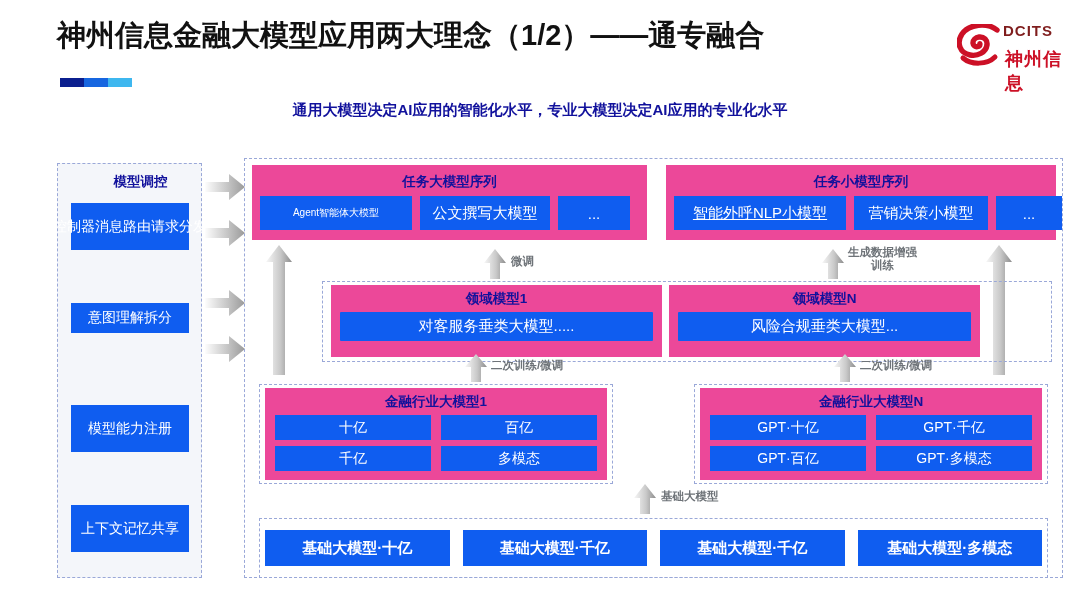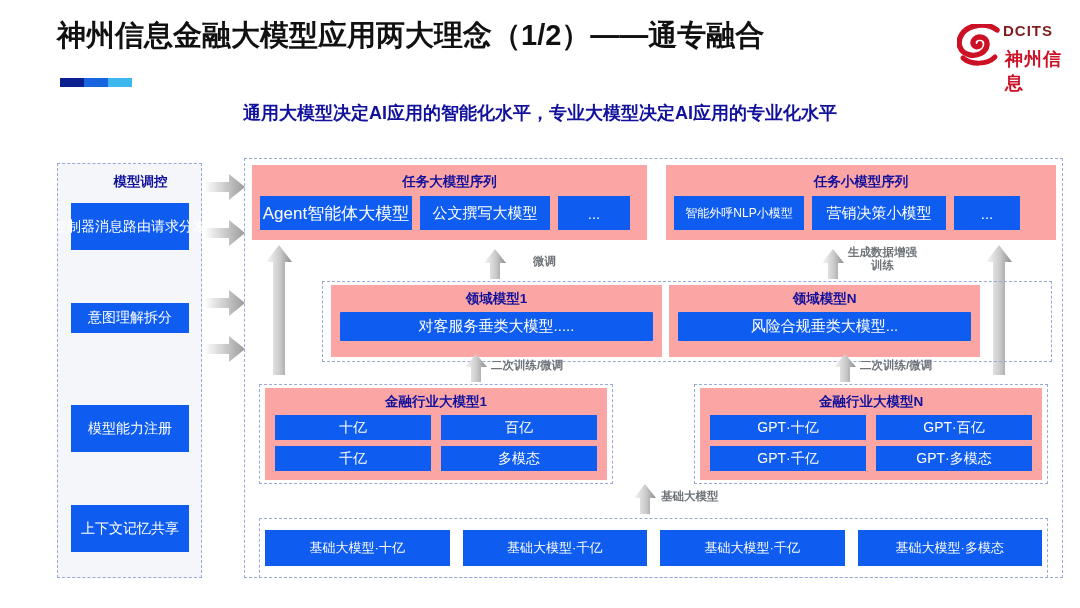--- a/index.html
+++ b/index.html
@@ -16,37 +16,37 @@
     position:absolute;left:57px;top:16px;
     font-size:29px;font-weight:bold;color:#111111;
     letter-spacing:0px;white-space:nowrap;
   }
   #title-rule{
     position:absolute;left:60px;top:78px;width:72px;height:9px;
     background:linear-gradient(to right,#0b1f8f 0%,#0b1f8f 34%,#1766e0 34%,#1766e0 67%,#3eb7ef 67%,#3eb7ef 100%);
   }
   #subtitle{
     position:absolute;left:0;top:101px;width:1080px;text-align:center;
-    font-size:18px;font-weight:bold;color:#11119c;white-space:nowrap;
+    font-size:15px;font-weight:bold;color:#11119c;white-space:nowrap;
   }
   
   #logo{position:absolute;left:957px;top:20px;width:118px;height:55px;}
   #logo-mark{position:absolute;left:0;top:4px;width:44px;height:42px;}
   #logo-text-en{
     position:absolute;left:46px;top:2px;
     font-size:15px;font-weight:bold;color:#7f1d1d;letter-spacing:1px;
     font-family:"Liberation Sans",sans-serif;
   }
   #logo-text-cn{
     position:absolute;left:48px;top:27px;
     font-size:18px;font-weight:bold;color:#cc1026;letter-spacing:1px;
   }
   
   .dashed-box{border:1px dashed #9aa8d8;box-sizing:border-box;background:transparent;}
-  .panel{background:#fca5a5;box-sizing:border-box;}
+  .panel{background:#ec4899;box-sizing:border-box;}
   .grp-title{
     text-align:center;font-size:13.5px;font-weight:bold;color:#11119c;
     white-space:nowrap;
   }
   .blue-chip{
     background:#0f5df0;color:#ffffff;
     display:flex;align-items:center;justify-content:center;
     font-size:14px;white-space:nowrap;box-sizing:border-box;
   }
   .flow-label{
@@ -80,21 +80,21 @@
   #ind-1{position:absolute;left:265px;top:388px;width:342px;height:92px;}
   #ind-n{position:absolute;left:700px;top:388px;width:342px;height:92px;}
   .ind-title{position:absolute;left:0;top:5px;width:100%;}
   .ind-grid{position:absolute;left:10px;top:27px;width:322px;
     display:grid;grid-template-columns:1fr 1fr;gap:6px 10px;}
   .ind-grid .blue-chip{height:25px;}
   
   #base-dash{position:absolute;left:259px;top:518px;width:789px;height:60px;}
   #base-row{position:absolute;left:265px;top:523px;width:777px;height:50px;
     display:flex;align-items:center;gap:13px;}
-  #base-row .blue-chip{flex:1;height:36px;font-size:13px;font-weight:normal;}
+  #base-row .blue-chip{flex:1;height:36px;font-size:15px;font-weight:bold;}
 </style>
 </head>
 <body>
 
 <div id="header">
   <div id="page-title">神州信息金融大模型应用两大理念（1/2）——通专融合</div>
   <div id="title-rule"></div>
   <div id="subtitle">通用大模型决定AI应用的智能化水平，专业大模型决定AI应用的专业化水平</div>
 
   <div id="logo">
@@ -143,50 +143,50 @@
 </svg>
 <svg class="rightarrow" style="left:205px;top:336px;" width="40" height="26" viewBox="0 0 40 26">
   <path d="M0 8 L24 8 L24 0 L40 13 L24 26 L24 18 L0 18 Z" fill="url(#gr)"></path>
 </svg>
 
 <div id="main-dash" class="dashed-box"></div>
 
 <div id="task-big" class="panel">
   <div class="task-title grp-title">任务大模型序列</div>
   <div class="task-chips">
-    <div class="blue-chip" style="width:152px;height:34px;font-size:17px;">Agent智能体大模型</div>
+    <div class="blue-chip" style="width:152px;height:34px;font-size:10px;">Agent智能体大模型</div>
     <div class="blue-chip" style="width:130px;height:34px;font-size:15px;">公文撰写大模型</div>
     <div class="blue-chip" style="width:72px;height:34px;font-size:15px;">...</div>
   </div>
 </div>
 
 <div id="task-small" class="panel">
   <div class="task-title grp-title">任务小模型序列</div>
   <div class="task-chips">
-    <div class="blue-chip" style="width:130px;height:34px;font-size:12px;">智能外呼NLP小模型</div>
+    <div class="blue-chip" style="width:172px;height:34px;font-size:15px;text-decoration:underline;">智能外呼NLP小模型</div>
     <div class="blue-chip" style="width:134px;height:34px;font-size:15px;">营销决策小模型</div>
     <div class="blue-chip" style="width:66px;height:34px;font-size:15px;">...</div>
   </div>
 </div>
 
 <svg class="uparrow" style="left:266px;top:245px;" width="26" height="130" viewBox="0 0 26 130">
   <defs>
       <linearGradient id="gu" x1="0" y1="0" x2="1" y2="0">
     <stop offset="0%" stop-color="#f7f7f7"></stop>
         <stop offset="55%" stop-color="#c9c9c9"></stop>
         <stop offset="100%" stop-color="#8c8c8c"></stop>
       </linearGradient>
     </defs>
   <path d="M13 0 L26 17 L19 17 L19 130 L7 130 L7 17 L0 17 Z" fill="url(#gu)"></path>
 </svg>
 
 <svg class="uparrow" style="left:484px;top:249px;" width="22" height="30" viewBox="0 0 22 30">
   <path d="M11 0 L22 14 L16 14 L16 30 L6 30 L6 14 L0 14 Z" fill="url(#gu)"></path>
 </svg>
-<div class="flow-label" style="left:533px;top:255px;">微调</div>
+<div class="flow-label" style="left:511px;top:255px;">微调</div>
 
 <svg class="uparrow" style="left:822px;top:249px;" width="22" height="30" viewBox="0 0 22 30">
   <path d="M11 0 L22 14 L16 14 L16 30 L6 30 L6 14 L0 14 Z" fill="url(#gu)"></path>
 </svg>
 <div class="flow-label" style="left:848px;top:246px;white-space:pre-line;">生成数据增强
 训练</div>
 
 <svg class="uparrow" style="left:986px;top:245px;" width="26" height="130" viewBox="0 0 26 130">
   <path d="M13 0 L26 17 L19 17 L19 130 L7 130 L7 17 L0 17 Z" fill="url(#gu)"></path>
 </svg>
@@ -223,22 +223,22 @@
     <div class="blue-chip">百亿</div>
     <div class="blue-chip">千亿</div>
     <div class="blue-chip">多模态</div>
   </div>
 </div>
 
 <div id="ind-n" class="panel">
   <div class="ind-title grp-title">金融行业大模型N</div>
   <div class="ind-grid">
     <div class="blue-chip">GPT·十亿</div>
+    <div class="blue-chip">GPT·千亿</div>
     <div class="blue-chip">GPT·百亿</div>
-    <div class="blue-chip">GPT·千亿</div>
     <div class="blue-chip">GPT·多模态</div>
   </div>
 </div>
 
 <svg class="uparrow" style="left:634px;top:484px;" width="22" height="30" viewBox="0 0 22 30">
   <path d="M11 0 L22 14 L16 14 L16 30 L6 30 L6 14 L0 14 Z" fill="url(#gu)"></path>
 </svg>
 <div class="flow-label" style="left:661px;top:490px;">基础大模型</div>
 
 <div id="base-dash" class="dashed-box"></div>

